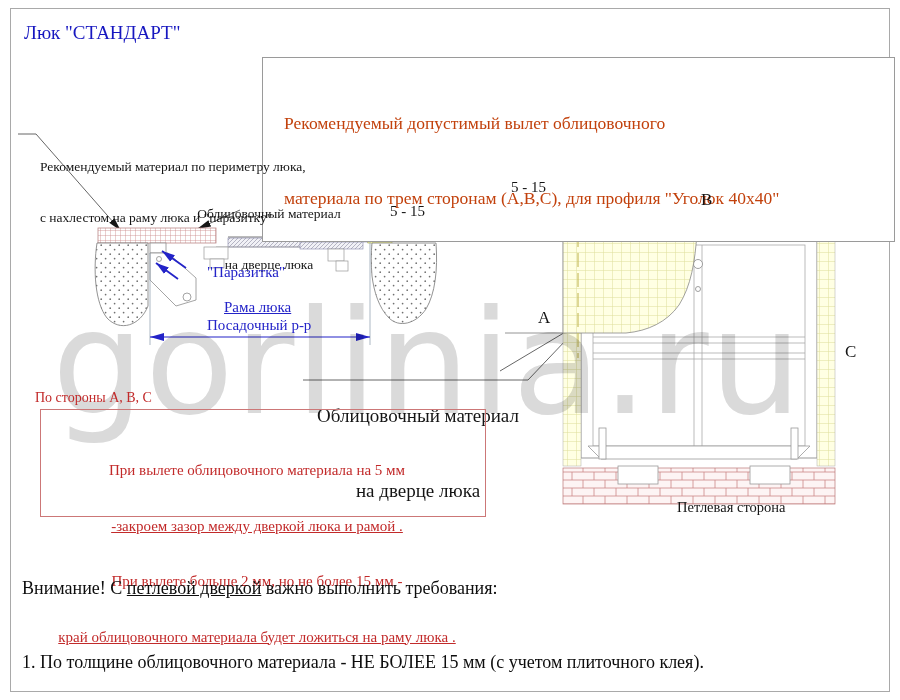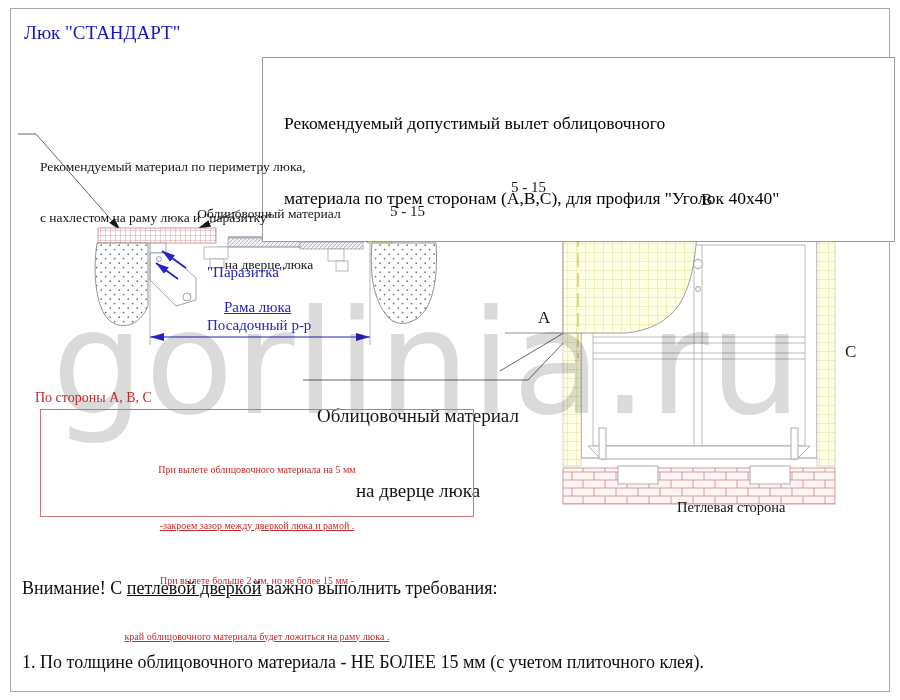--- a/index.html
+++ b/index.html
@@ -7,39 +7,39 @@
        font-family:"Liberation Serif",serif;}
   .page-border{position:absolute;left:10px;top:8px;width:878px;height:682px;
        border:1px solid #a9a9a9;z-index:0;}
   svg.draw{position:absolute;left:0;top:0;z-index:1;}
   .watermark{position:absolute;left:52px;top:298px;z-index:5;font-family:"DejaVu Sans",sans-serif;
        font-size:145px;line-height:0.9;color:#dadada;mix-blend-mode:multiply;letter-spacing:1px;
        pointer-events:none;}
   .lbl{position:absolute;z-index:10;color:#151515;white-space:pre;}
   .title{left:24px;top:22px;font-size:19px;color:#1717c0;}
   .note-box{left:262px;top:57px;width:600px;border:1px solid #9a9a9a;background:#fff;
-       padding:3px 10px 5px 21px;font-size:17.5px;line-height:25px;color:#000000;}
+       padding:3px 10px 5px 21px;font-size:17.5px;line-height:25px;color:#c2410c;}
   .perimeter{left:40px;top:124px;font-size:13.5px;line-height:17px;}
   .door-small{left:183px;top:171px;width:172px;text-align:center;font-size:13.5px;line-height:17px;}
   .dim{font-size:15px;width:50px;text-align:left;}
   .dim1{left:390px;top:203px;}
   .dim2{left:511px;top:179px;}
   .blue{color:#2323c8;}
   .parazitka{left:207px;top:264px;font-size:15px;}
   .rama{left:224px;top:299px;font-size:15px;text-decoration:underline;}
   .posad{left:207px;top:317px;font-size:15px;}
   .side{font-size:17px;}
   .side-a{left:538px;top:308px;}
   .side-b{left:701px;top:190px;}
   .side-c{left:845px;top:342px;}
   .hinge{left:645px;top:499px;font-size:14.5px;margin-left:32px;}
   .door-big{left:298px;top:353px;width:240px;text-align:center;font-size:19px;line-height:25px;}
   .po-storonam{left:35px;top:390px;font-size:14px;color:#c22a2a;}
   .warn-box{left:40px;top:409px;width:412px;height:92px;border:1px solid #cc7777;
-       padding:14px 10px 0 10px;text-align:center;font-size:10px;line-height:18.5px;color:#c22a2a;}
+       padding:14px 22px 0 10px;text-align:center;font-size:15px;line-height:18.5px;color:#c22a2a;}
   .warn-box .u{text-decoration:underline;}
   .req{left:22px;top:527px;width:866px;font-size:18px;line-height:24.5px;color:#0d0d0d;}
   .req .u{text-decoration:underline;}
 </style>
 </head>
 <body>
 
 <div class="page-border"></div>
 
 <svg class="draw" width="900" height="700" viewBox="0 0 900 700">

